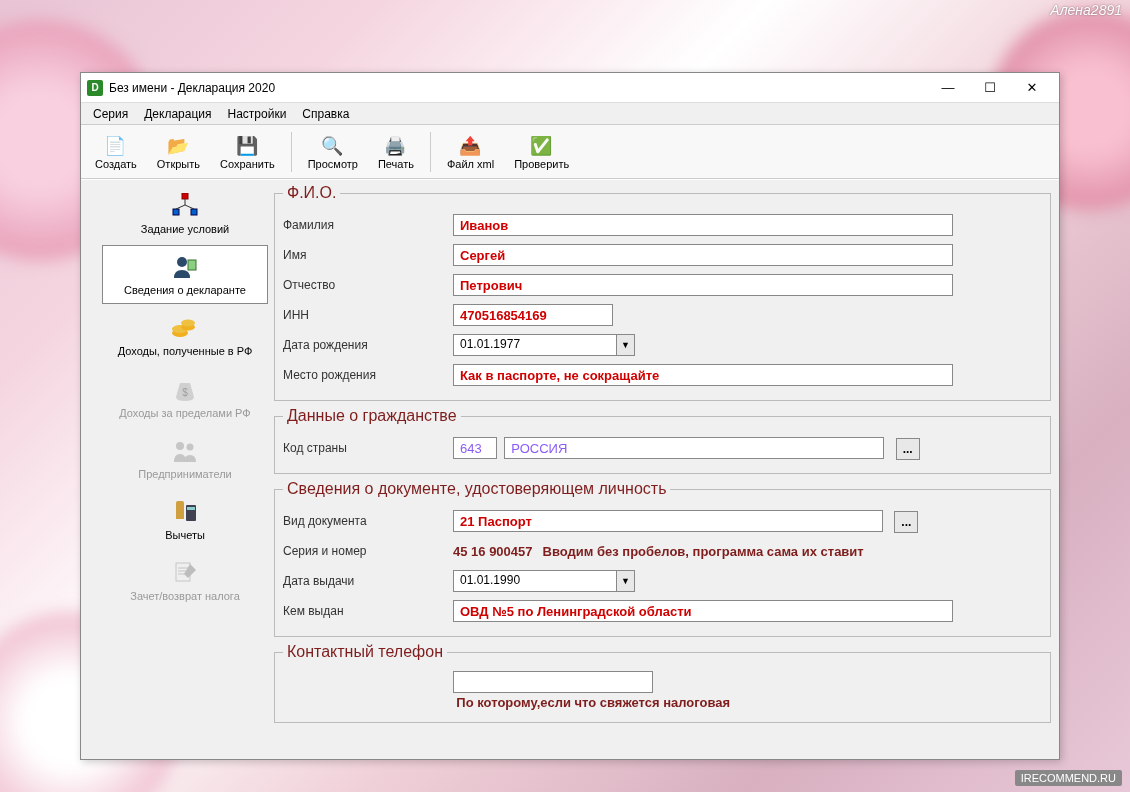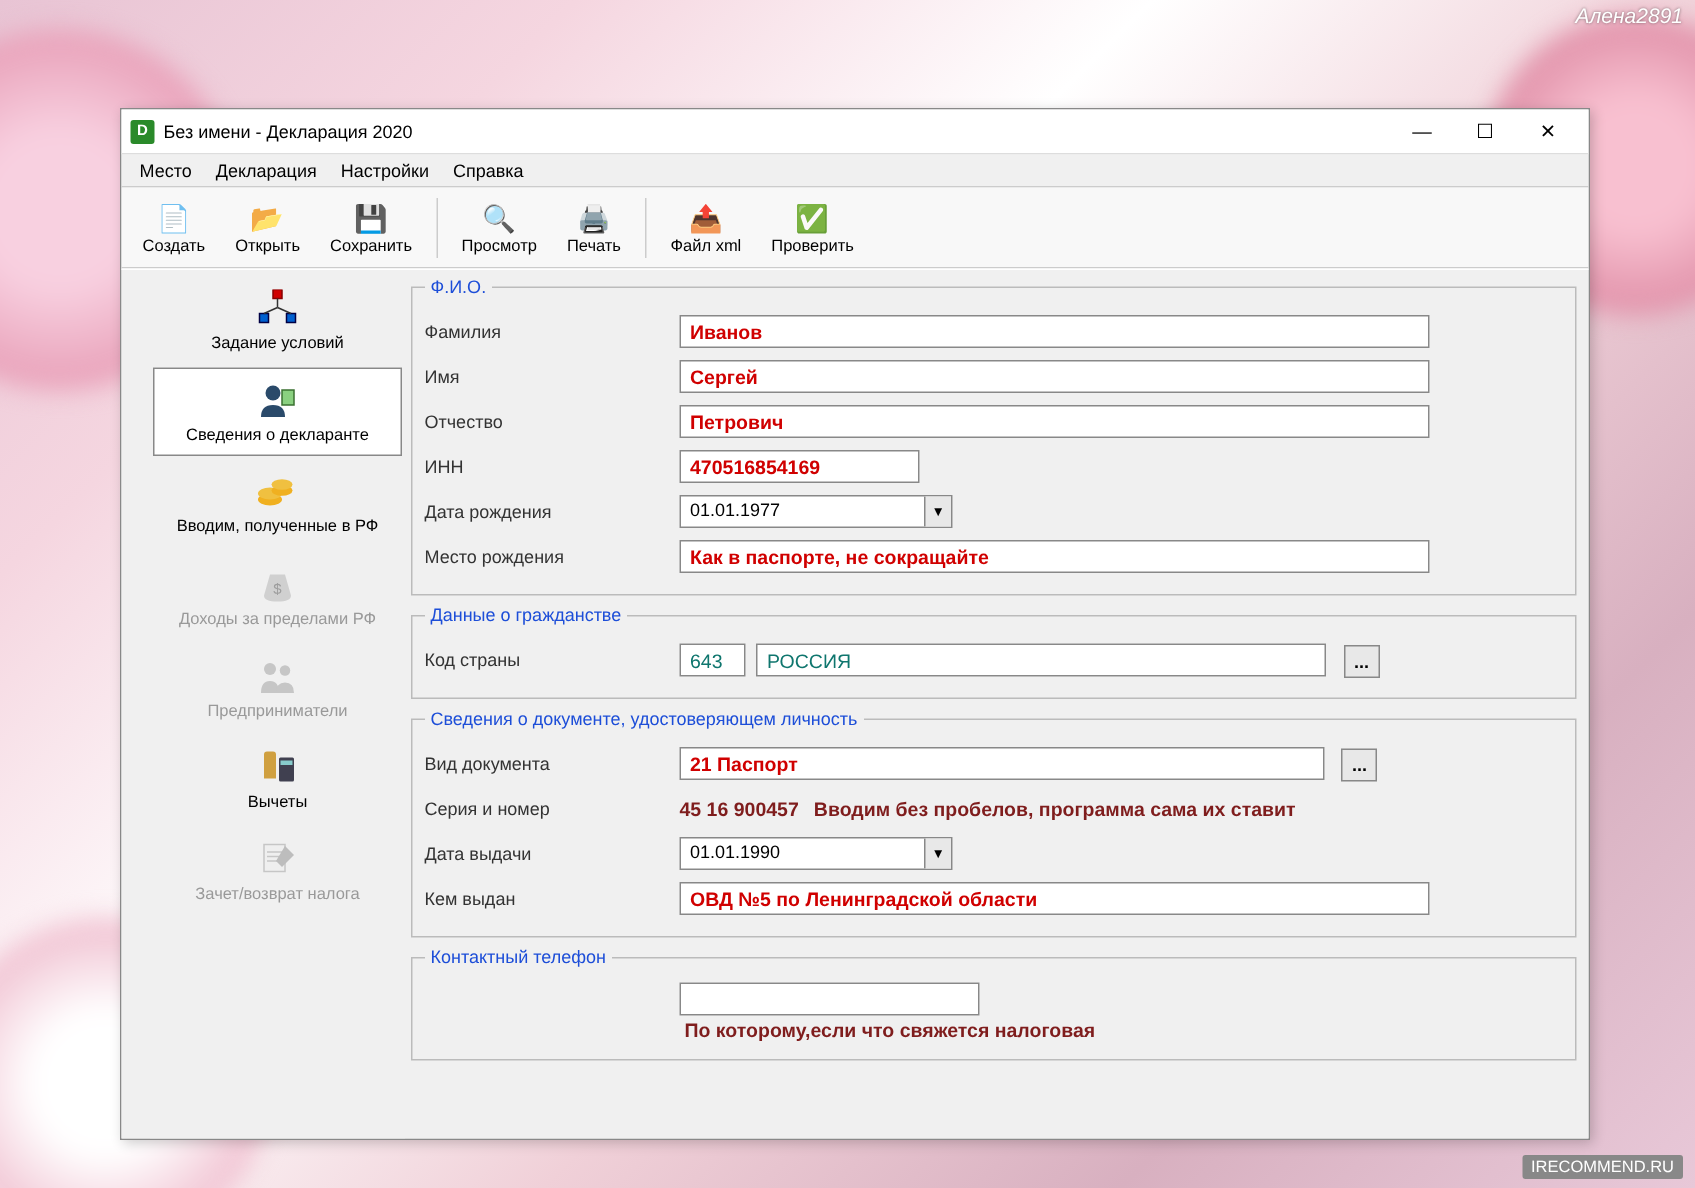--- a/index.html
+++ b/index.html
@@ -150,23 +150,23 @@
   flex: 1;
   padding: 4px 8px 4px 4px;
   overflow-y: auto;
 }
 fieldset {
   border: 1px solid #bbb;
   margin-bottom: 6px;
   padding: 6px 8px 8px 8px;
 }
 fieldset legend {
-  font-size: 12px;
+  font-size: 16px;
   padding: 0 4px;
-  color: #1d4ed8;
+  color: #7f1d1d;
 }
 .row {
   display: flex;
   align-items: center;
   margin: 4px 0;
   min-height: 26px;
 }
 .row .lbl {
   width: 170px;
   font-size: 12px;
@@ -182,21 +182,21 @@
   padding: 2px 6px;
   font-size: 13px;
   font-weight: bold;
   color: #d00000;
   height: 22px;
   line-height: 18px;
   display: inline-block;
   min-width: 200px;
 }
 .field.wide { width: 500px; }
-.field.gray { color: #0f766e; font-weight: normal; background:#fff; }
+.field.gray { color: #8b5cf6; font-weight: normal; background:#fff; }
 .field.inline { min-width: auto; }
 .date-combo {
   display: inline-flex;
   border: 1px solid #888;
   height: 22px;
   background: #fff;
 }
 .date-combo .date-text {
   padding: 2px 6px;
   font-size: 12px;
@@ -238,21 +238,21 @@
     <div class="app-icon">D</div>
     <div class="title">Без имени - Декларация 2020</div>
     <div class="win-controls">
       <div class="win-btn">—</div>
       <div class="win-btn">☐</div>
       <div class="win-btn close">✕</div>
     </div>
   </div>
 
   <div class="menubar">
-    <div class="menu-item">Место</div>
+    <div class="menu-item">Серия</div>
     <div class="menu-item">Декларация</div>
     <div class="menu-item">Настройки</div>
     <div class="menu-item">Справка</div>
   </div>
 
   <div class="toolbar">
     <div class="tb-btn">
       <span class="tb-icon">📄</span>
       <span>Создать</span>
     </div>
@@ -311,21 +311,21 @@
       </div>
       <div class="side-item">
         <span class="side-icon">
           <svg width="30" height="26" viewBox="0 0 30 26">
               <ellipse cx="10" cy="18" rx="8" ry="4" fill="#f0b020"></ellipse>
               <ellipse cx="10" cy="14" rx="8" ry="4" fill="#f0c040"></ellipse>
               <ellipse cx="18" cy="12" rx="7" ry="3.5" fill="#f0b020"></ellipse>
               <ellipse cx="18" cy="8" rx="7" ry="3.5" fill="#f0c040"></ellipse>
             </svg>
         </span>
-        <span>Вводим, полученные в РФ</span>
+        <span>Доходы, полученные в РФ</span>
       </div>
       <div class="side-item disabled">
         <span class="side-icon" style="filter:grayscale(1) opacity(0.6)">
           <svg width="30" height="26" viewBox="0 0 30 26">
               <path d="M10 6 L20 6 L24 20 Q24 24 15 24 Q6 24 6 20 Z" fill="#bbb"></path>
               <text x="15" y="19" font-size="10" text-anchor="middle" fill="#666">$</text>
             </svg>
         </span>
         <span>Доходы за пределами РФ</span>
       </div>

